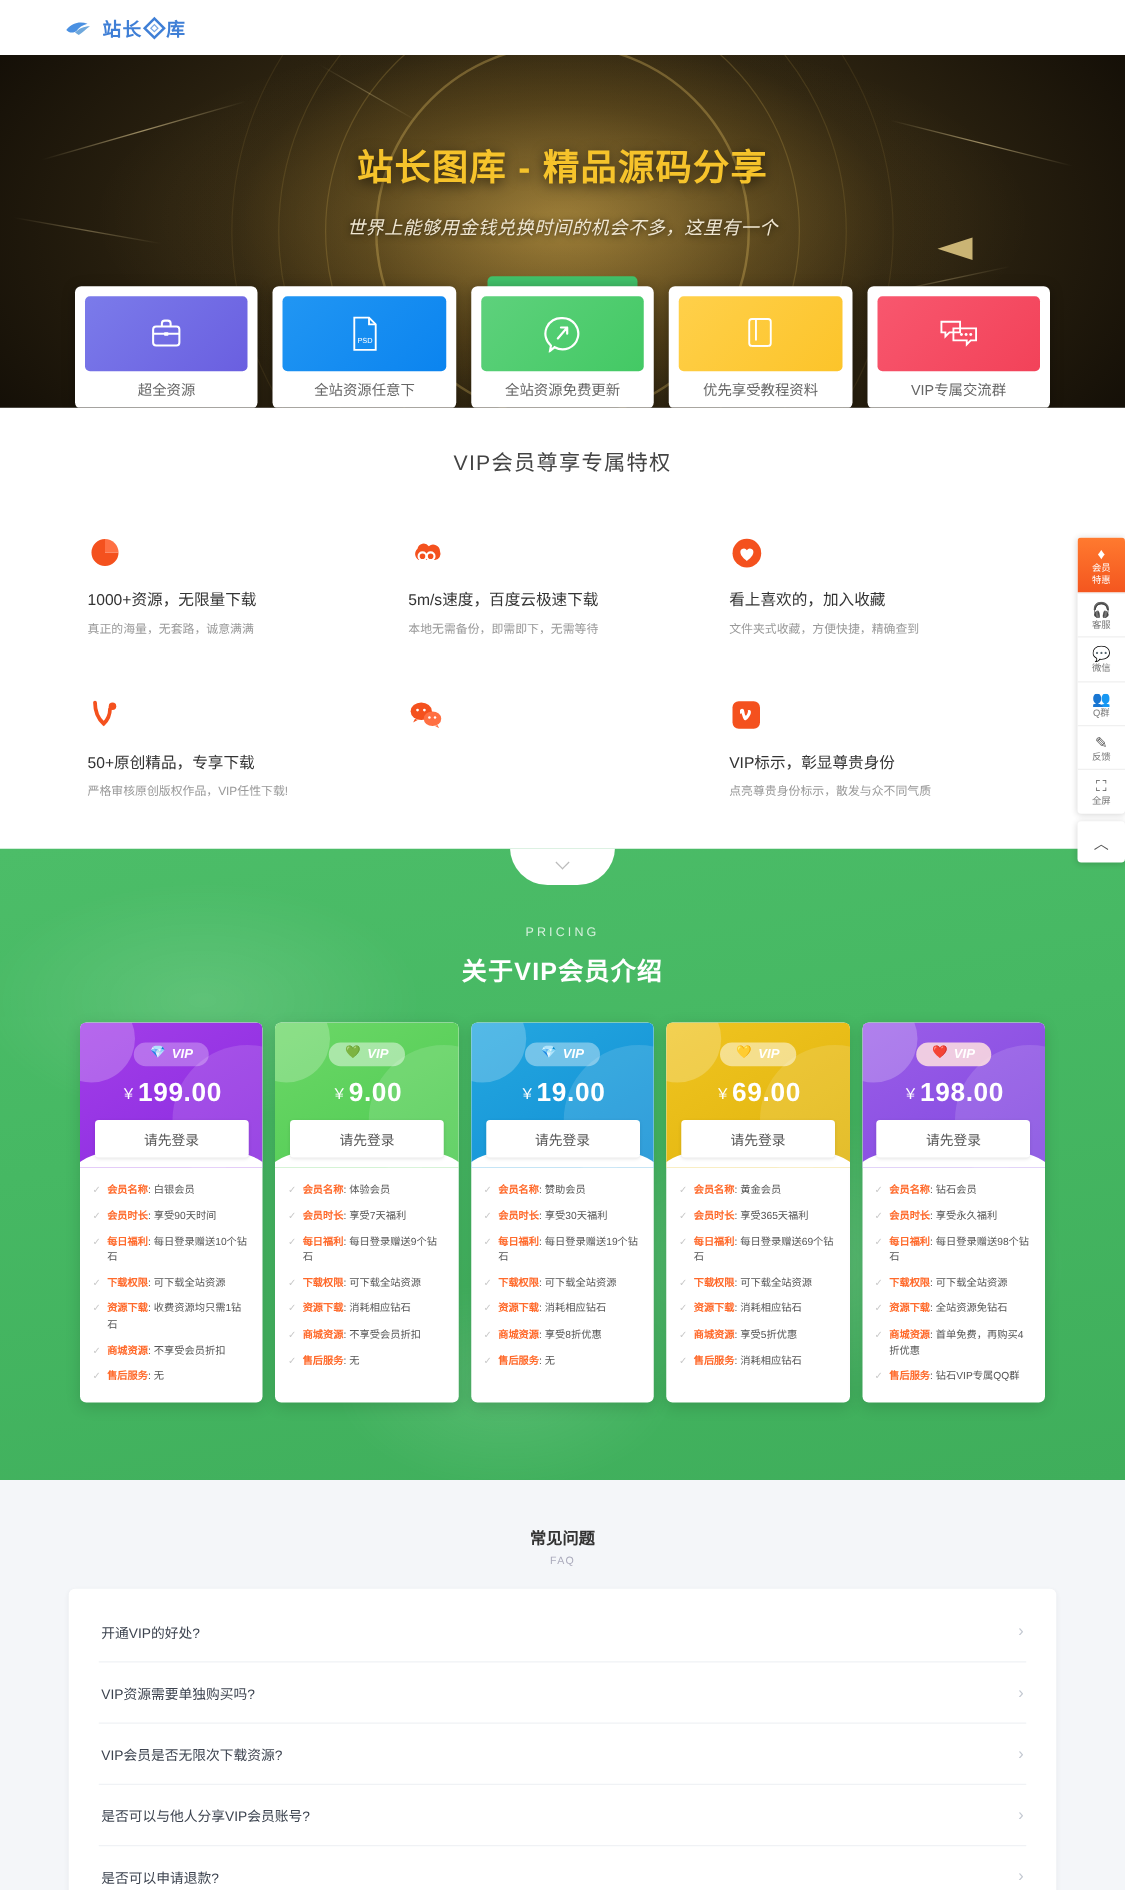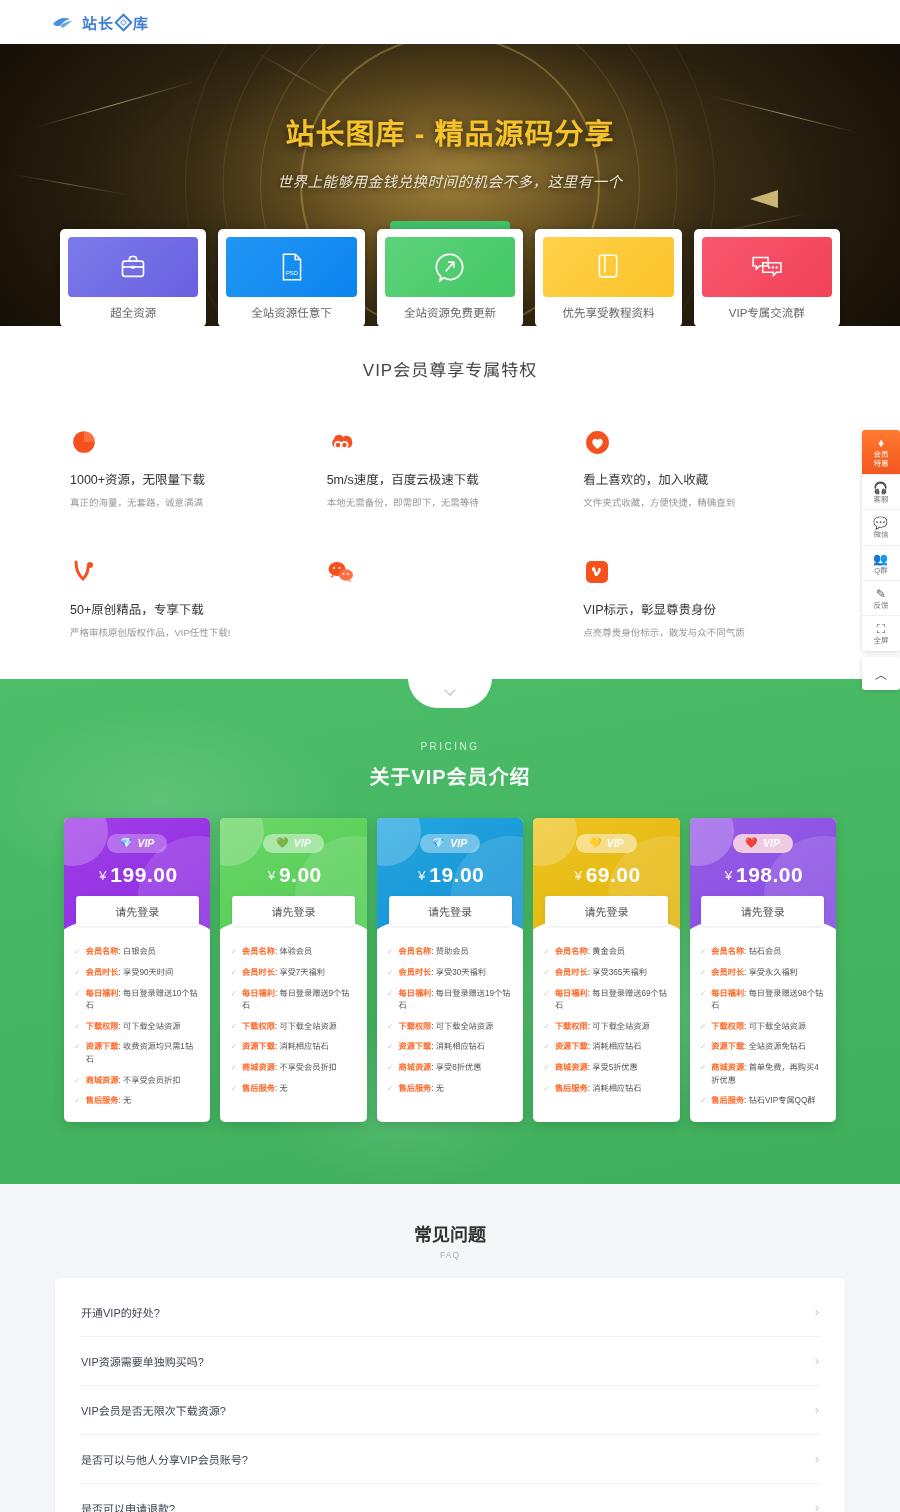--- a/index.html
+++ b/index.html
@@ -98,21 +98,21 @@
   .plan-btn{position:relative;z-index:2;display:block;margin:9px auto 0;width:123px;background:#fff;border:none;border-radius:3px;
       padding:7px 0;font-size:11px;color:#555;cursor:pointer;font-family:inherit;box-shadow:0 1px 3px rgba(0,0,0,.10);}
   .plan-body{padding:12px 10px 14px;}
   .feat{display:flex;gap:5px;align-items:flex-start;font-size:8.2px;line-height:1.5;margin-bottom:8.5px;color:#555;}
   .feat:last-child{margin-bottom:0;}
   .chk{color:#c9c9c9;flex:0 0 auto;font-size:8px;line-height:1.5;}
   .feat b{color:#ff6a2b;font-weight:bold;}
 
   
   .faq{background:#f4f6f9;padding:36px 0 52px;}
-  .faq-title{text-align:center;font-size:18px;font-weight:bold;color:#333;}
+  .faq-title{text-align:center;font-size:13px;font-weight:bold;color:#333;}
   .faq-sub{text-align:center;font-size:8.5px;color:#aab;letter-spacing:1px;margin-top:4px;}
   .faq-box{width:790px;margin:18px auto 16px;background:#fff;border-radius:5px;padding:10px 24px;box-shadow:0 1px 4px rgba(30,40,60,.05);}
   .faq-row{display:flex;align-items:center;justify-content:space-between;padding:16px 2px;border-bottom:1px solid #f0f2f5;cursor:pointer;}
   .faq-row:last-child{border-bottom:none;}
   .faq-q{font-size:11px;color:#3d4450;}
   .faq-arrow{color:#c3c8d1;font-size:13px;}
 
   
   .sidebar{position:absolute;right:0;top:430px;width:38px;z-index:30;}
   .sb-group{background:#fff;border-radius:3px;box-shadow:0 1px 5px rgba(0,0,0,.16);overflow:hidden;margin-bottom:6px;}

